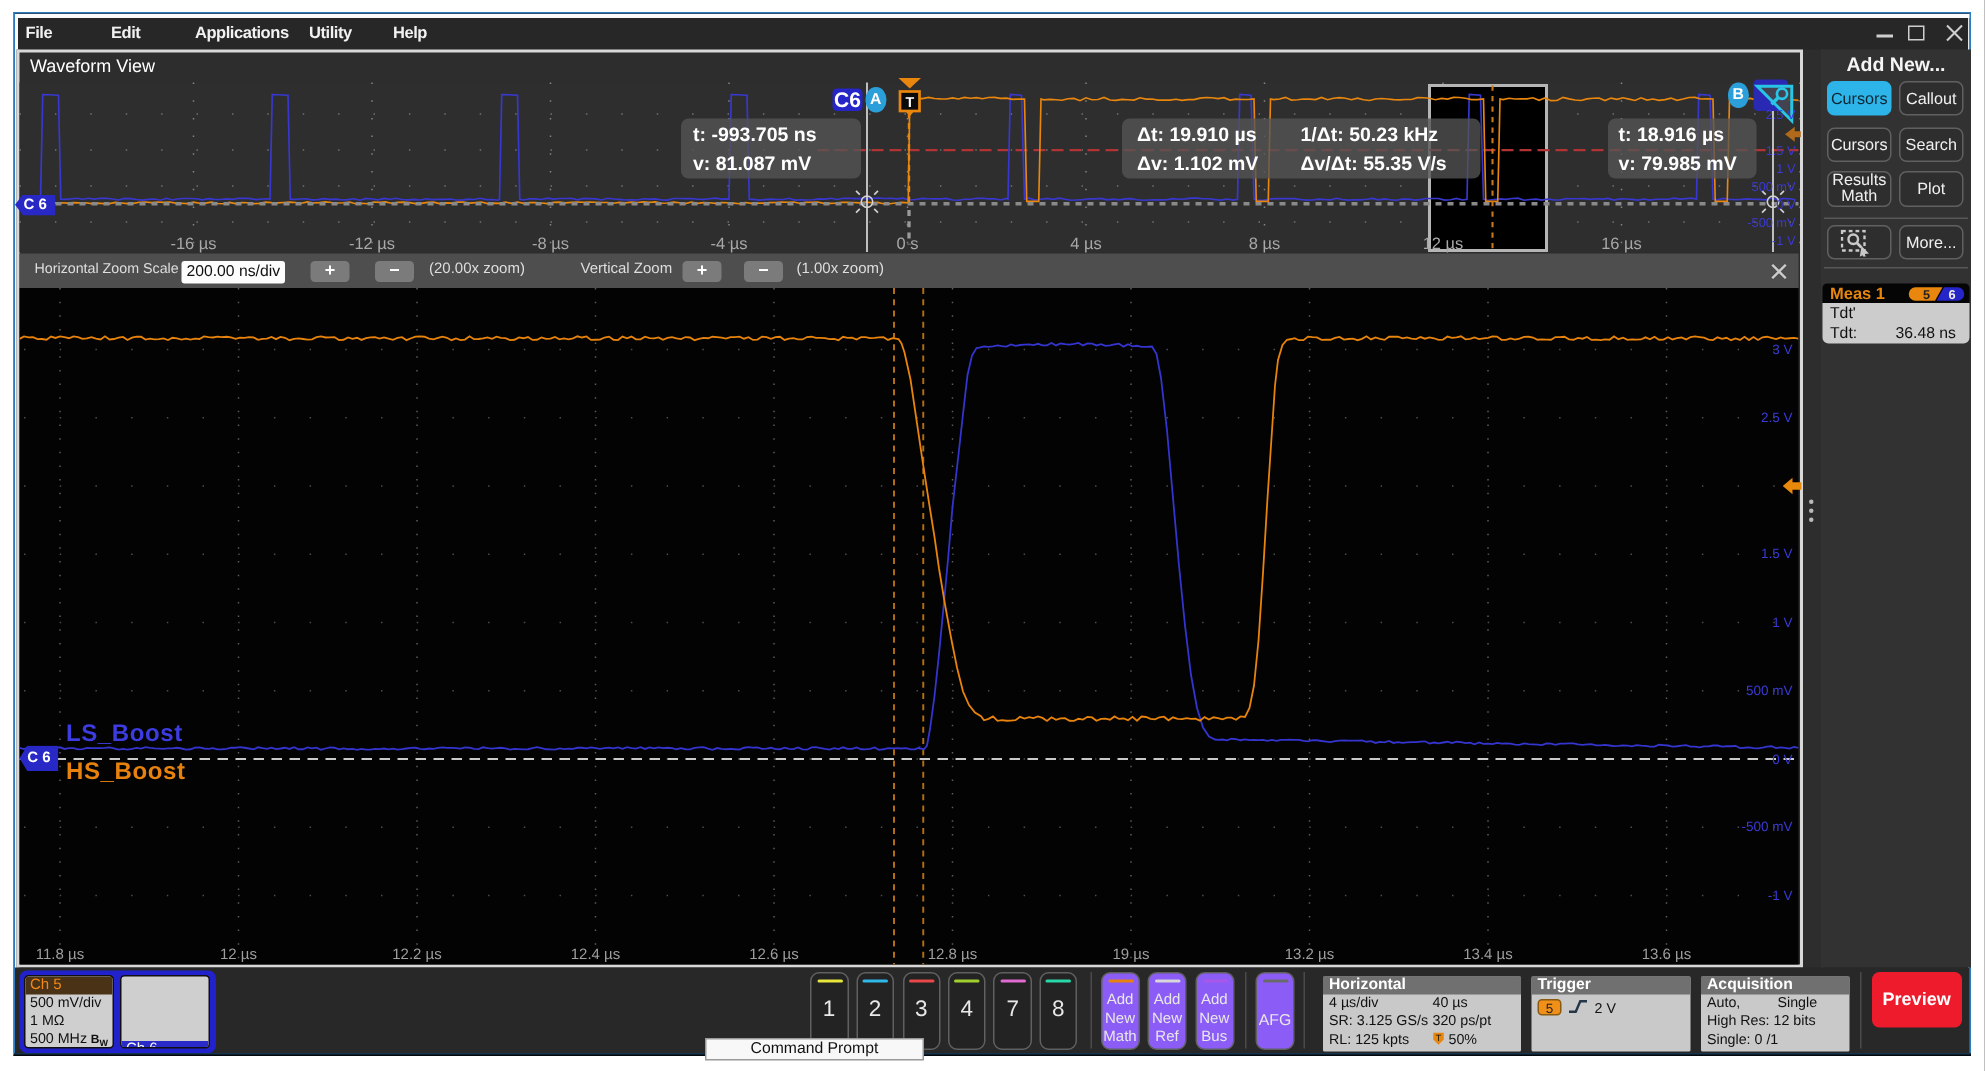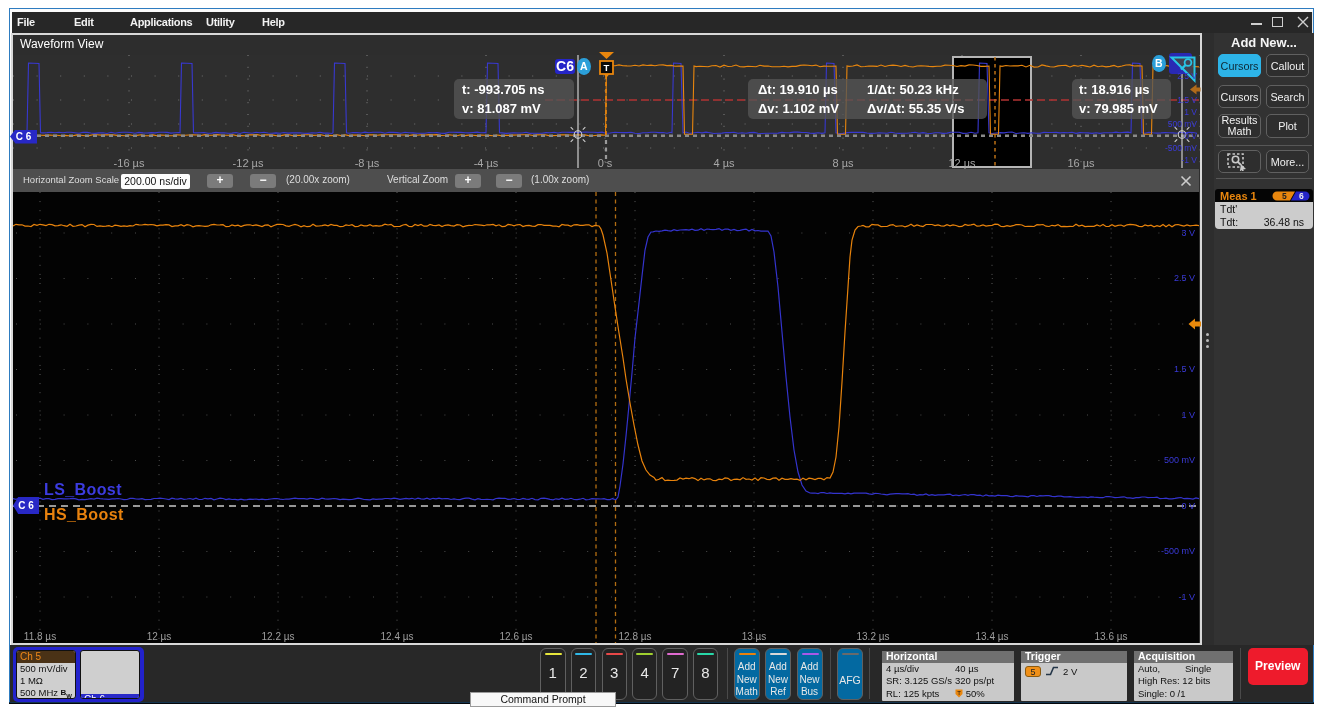--- a/index.html
+++ b/index.html
@@ -21,21 +21,21 @@
  clip-path:polygon(0 50%,20% 0,100% 0,100% 100%,20% 100%);text-align:center;line-height:16px;}
 .zbtn{position:absolute;width:26px;height:14px;background:#7b7b7b;border-radius:3px;color:#fff;
  text-align:center;line-height:13px;font-size:12px;font-weight:bold;top:174px;}
 .zlab{position:absolute;color:#dedede;font-size:10px;line-height:22px;top:169px;white-space:nowrap;}
 .sbtn{position:absolute;background:#2e2e2e;border:1px solid #606060;border-radius:5px;
  color:#f0f0f0;font-size:10.8px;display:flex;align-items:center;justify-content:center;
  text-align:center;width:43px;height:23px;}
 .chbtn{position:absolute;top:648px;width:25.5px;height:52px;background:#232323;
  border:1px solid #606060;border-radius:6px;color:#e8e8e8;text-align:center;}
 .chbar{position:absolute;top:3.5px;height:2px;width:17px;border-radius:1px;}
-.addbtn{position:absolute;top:648px;width:26px;height:52px;background:#0369a1;
+.addbtn{position:absolute;top:648px;width:26px;height:52px;background:#8b5cf6;
  border:1px solid #606060;border-radius:6px;color:#e8e8e8;font-size:10px;line-height:12.5px;
  text-align:center;padding-top:8px;}
 .panel{position:absolute;top:651px;height:49.5px;background:#c9c9c9;border-radius:1px;}
 .phead{background:#707070;color:#fff;font-size:10.5px;height:11.5px;line-height:11.5px;padding-left:4px;font-weight:bold;}
 .prow{color:#111;font-size:9.5px;line-height:12.6px;padding-left:4px;white-space:nowrap;}
 .bdiv{position:absolute;top:648px;height:51px;width:1px;background:#4a4a4a;}
 </style></head><body>
 <div class="abs" id="winbg"></div>
 <div class="abs" id="winbot"></div>
 
@@ -181,21 +181,21 @@
   </div>
 <div class="abs" style="left:44px;top:481px;color:#3c3ce0;font-size:16px;font-weight:bold;letter-spacing:0.4px;">LS_Boost</div>
 <div class="abs" style="left:44px;top:506px;color:#e8820e;font-size:16px;font-weight:bold;letter-spacing:0.4px;">HS_Boost</div>
 <div class="c6tag" style="left:13px;top:497px;width:26px;height:17px;line-height:17px;">C 6</div>
 <div class="mxlab" style="left:40px;top:630.5px;">11.8 µs</div>
 <div class="mxlab" style="left:159px;top:630.5px;">12 µs</div>
 <div class="mxlab" style="left:278px;top:630.5px;">12.2 µs</div>
 <div class="mxlab" style="left:397px;top:630.5px;">12.4 µs</div>
 <div class="mxlab" style="left:516px;top:630.5px;">12.6 µs</div>
 <div class="mxlab" style="left:635px;top:630.5px;">12.8 µs</div>
-<div class="mxlab" style="left:754px;top:630.5px;">13 µs</div>
+<div class="mxlab" style="left:754px;top:630.5px;">19 µs</div>
 <div class="mxlab" style="left:873px;top:630.5px;">13.2 µs</div>
 <div class="mxlab" style="left:992px;top:630.5px;">13.4 µs</div>
 <div class="mxlab" style="left:1111px;top:630.5px;">13.6 µs</div>
 <div class="mylab" style="left:1155px;top:228px;">3 V</div>
 <div class="mylab" style="left:1155px;top:273px;">2.5 V</div>
 <div class="mylab" style="left:1155px;top:364px;">1.5 V</div>
 <div class="mylab" style="left:1155px;top:410px;">1 V</div>
 <div class="mylab" style="left:1155px;top:455px;">500 mV</div>
 <div class="mylab" style="left:1155px;top:501px;">0 V</div>
 <div class="mylab" style="left:1155px;top:546px;">-500 mV</div>

